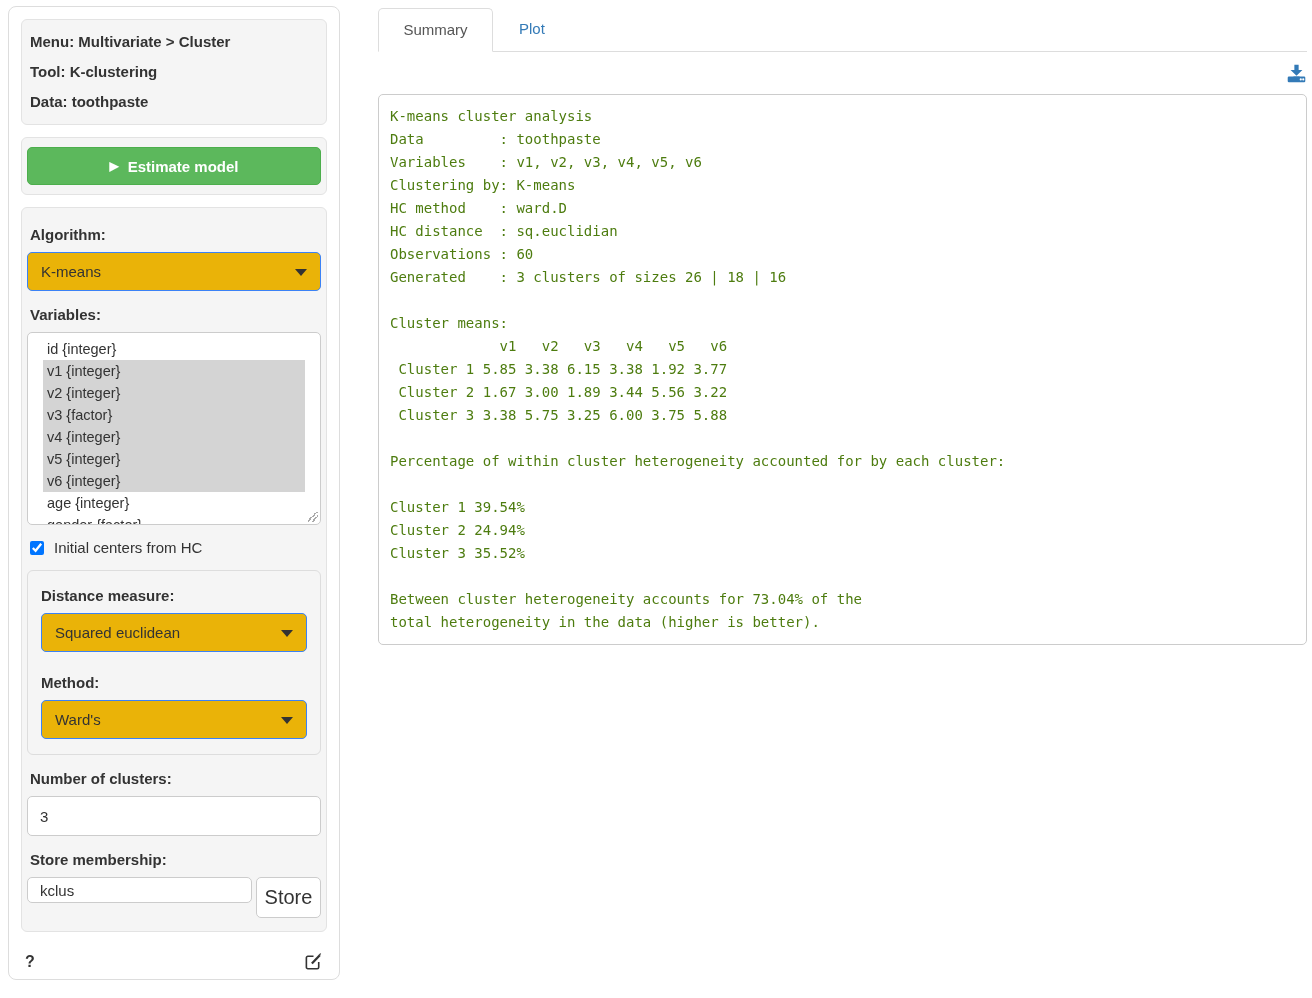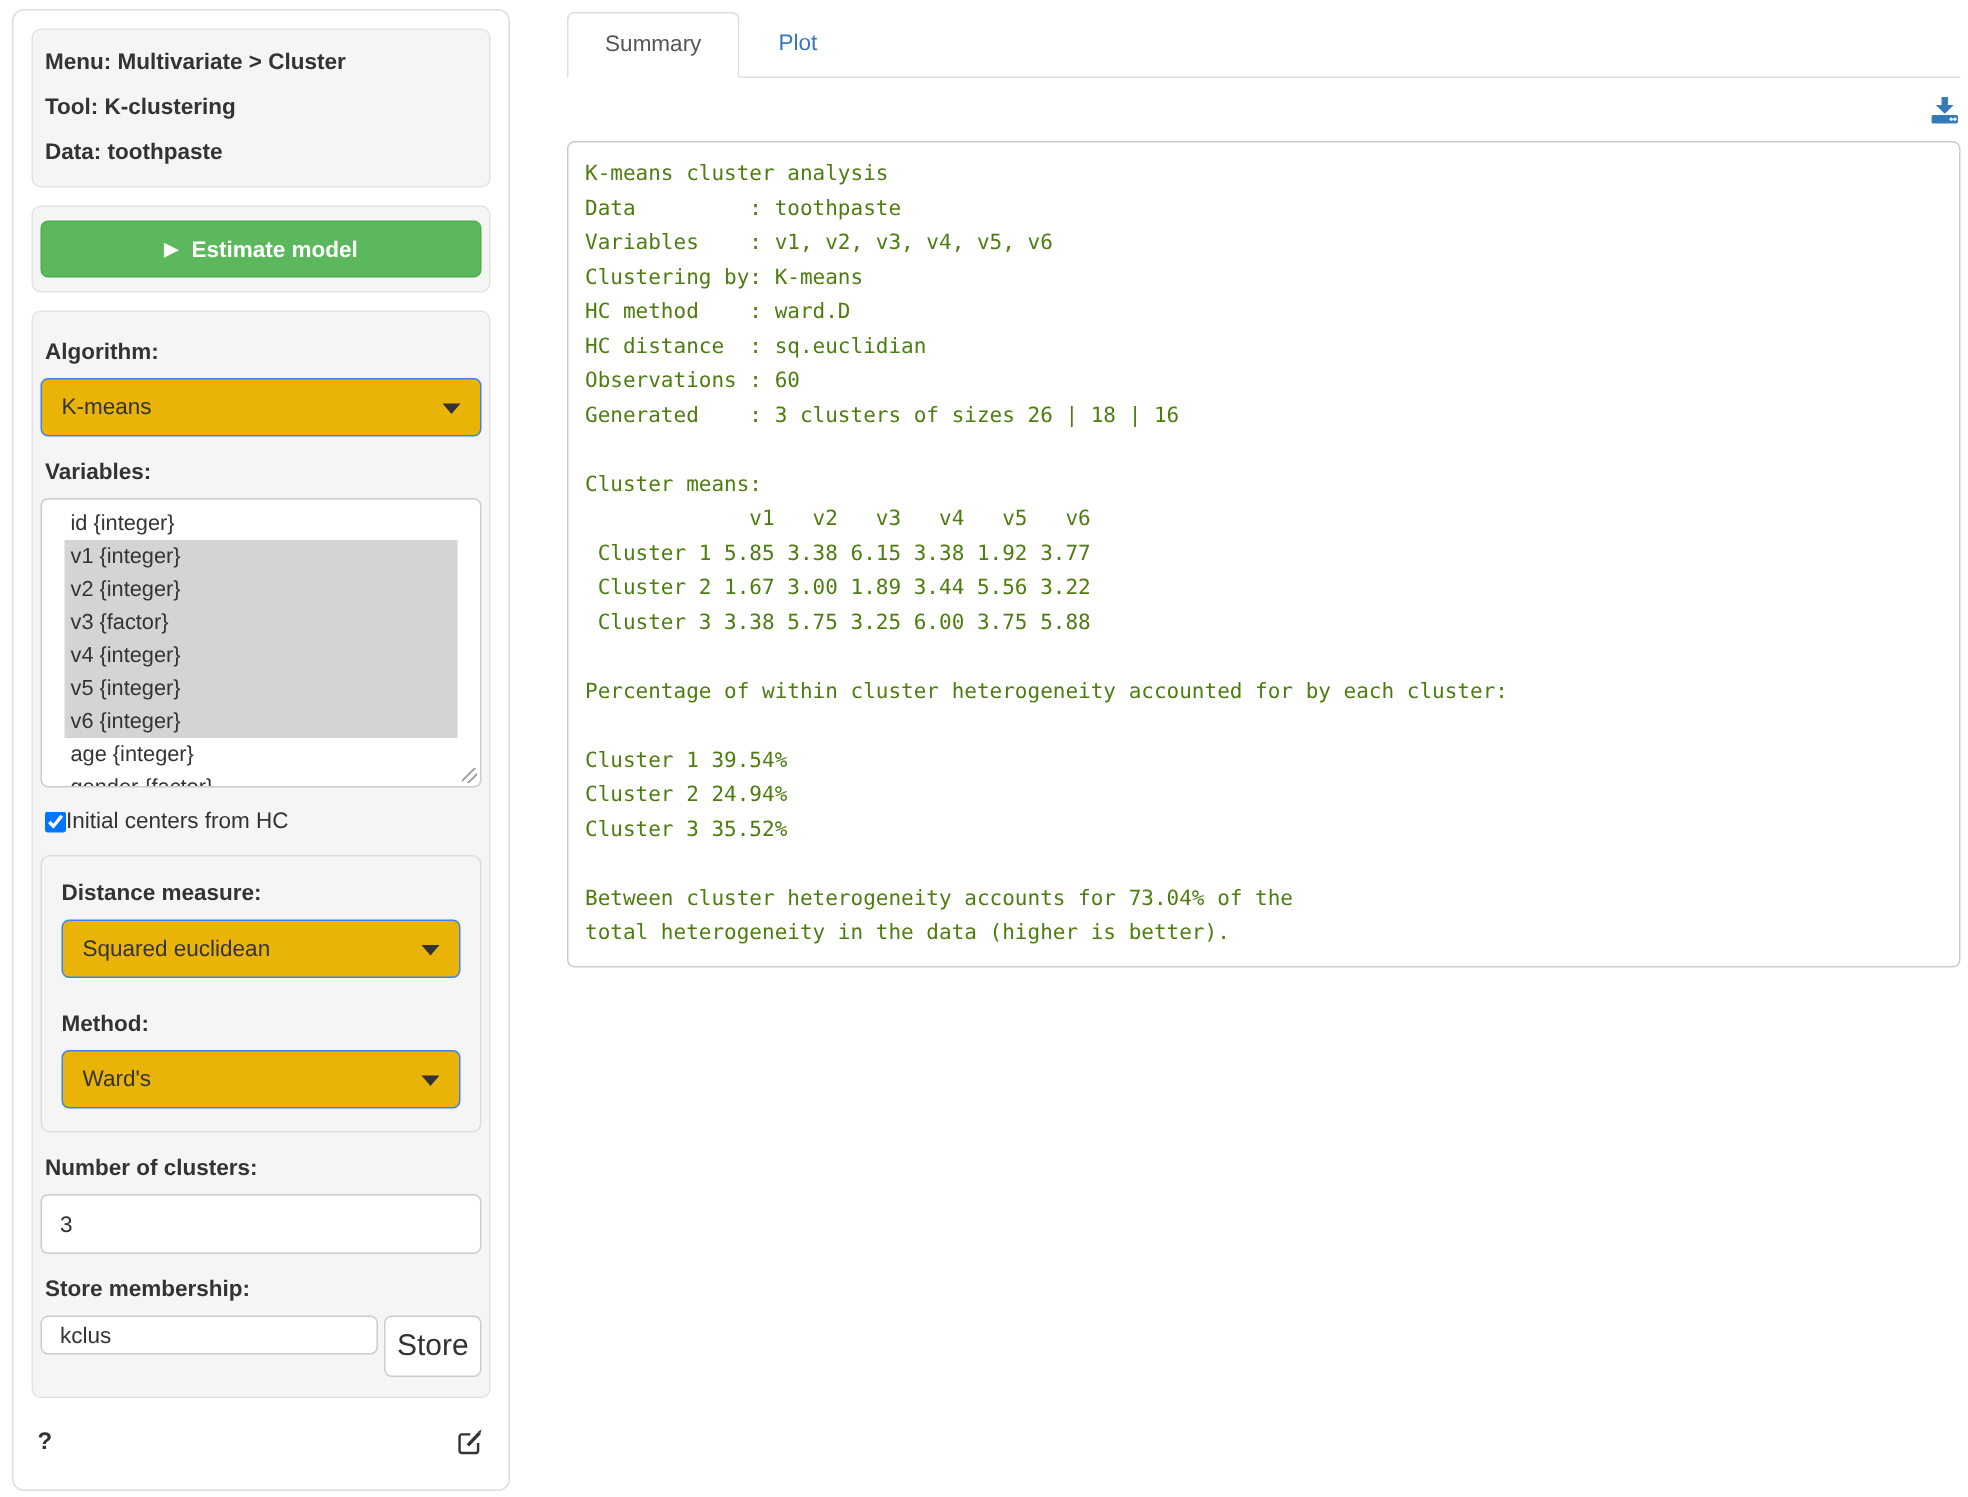--- a/index.html
+++ b/index.html
@@ -2,21 +2,21 @@
 <html><head>
 <meta charset="utf-8">
 <style>
   * { box-sizing: border-box; }
   html,body { margin:0; padding:0; background:#fff; color:#333;
               font-family:"Liberation Sans", sans-serif; }
   .page { width:1312px; display:flex; align-items:flex-start; }
 
   
   .sidebar { width:332px; margin:6px 0 0 8px; border:1px solid #ddd;
-             border-radius:8px; padding:12px 12px 20px; background:#fff; }
+             border-radius:8px; padding:12px 12px 6px; background:#fff; }
   .well { background:#f5f5f5; border:1px solid #e3e3e3; border-radius:6px;
           margin-bottom:12px; }
   .info-well { padding:13px 8px 1px; }
   .info-line { font-weight:bold; font-size:15px; margin-bottom:13px; }
   .btn-well { padding:9px 5px; }
   .estimate-btn { display:flex; align-items:center; justify-content:center; gap:9px;
           width:100%; height:38px; background:#5cb85c; border:1px solid #4cae4c;
           border-radius:5px; color:#fff; font-weight:bold; font-size:15px;
           font-family:inherit; cursor:pointer; }
   .play-glyph { font-size:12px; line-height:1; }
@@ -32,21 +32,21 @@
           border-top:7px solid #333; }
   .listbox { position:relative; height:193px; background:#fff; border:1px solid #ccc;
           border-radius:5px; padding:5px 0; overflow:hidden; font-size:14.5px; }
   .opt { line-height:22px; height:22px; margin:0 15px; padding-left:4px;
          white-space:nowrap; cursor:pointer; }
   .opt.sel { background:#d4d4d4; }
   .resize-handle { position:absolute; right:2px; bottom:2px; width:10px; height:10px;
          cursor:nwse-resize;
          background:linear-gradient(135deg, transparent 40%, #aaa 40%, #aaa 50%,
                     transparent 50%, transparent 65%, #aaa 65%, #aaa 75%, transparent 75%); }
-  .checkbox-row { display:flex; align-items:center; margin:14px 0 0 3px;
+  .checkbox-row { display:flex; align-items:center; gap:10px; margin:14px 0 0 3px;
          font-size:15px; }
   .checkbox-row input { width:14px; height:14px; margin:0; cursor:pointer; }
   .subwell { background:#f5f5f5; border:1px solid #ddd; border-radius:6px;
          margin-top:14px; padding:1px 13px 15px; }
   .subwell .field-label { margin:15px 0 9px 0; }
   .subwell .field-label.second { margin-top:22px; }
   .text-input { display:block; width:100%; height:40px; background:#fff;
          border:1px solid #ccc; border-radius:5px; font-size:15px; color:#333;
          padding:0 12px; font-family:inherit; }
   .store-row { display:flex; gap:4px; }

